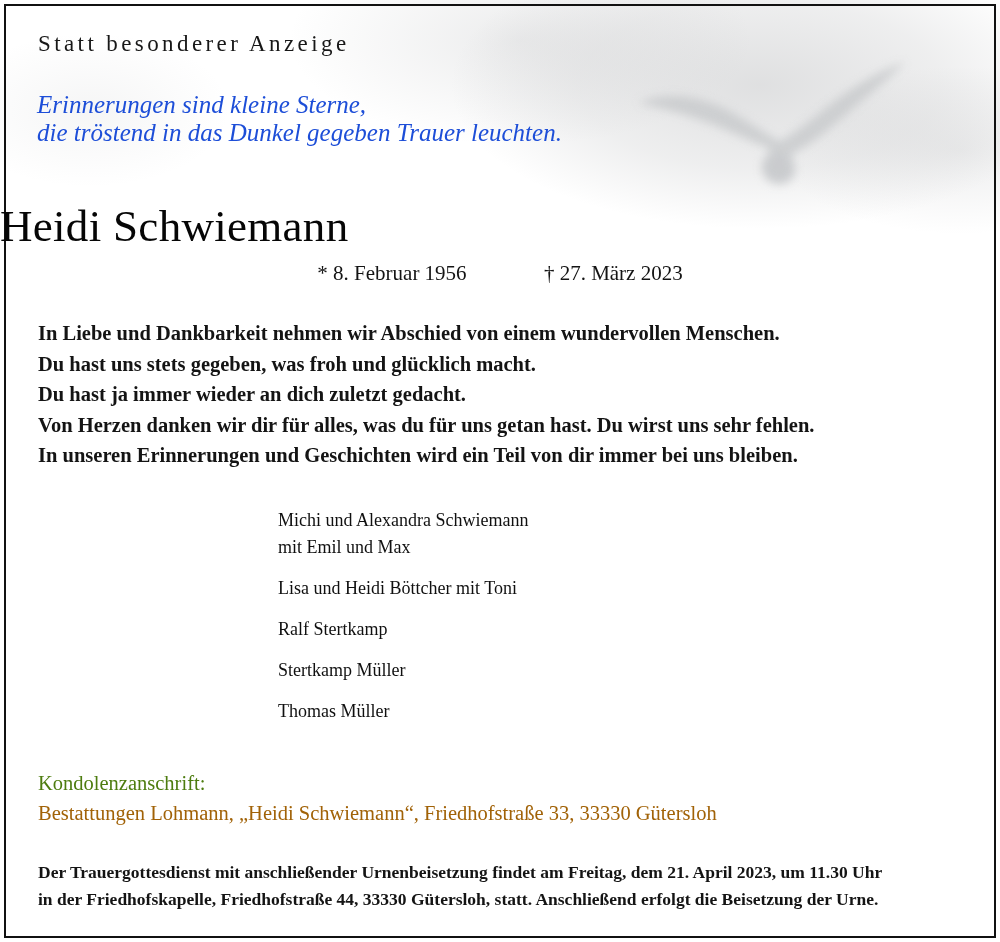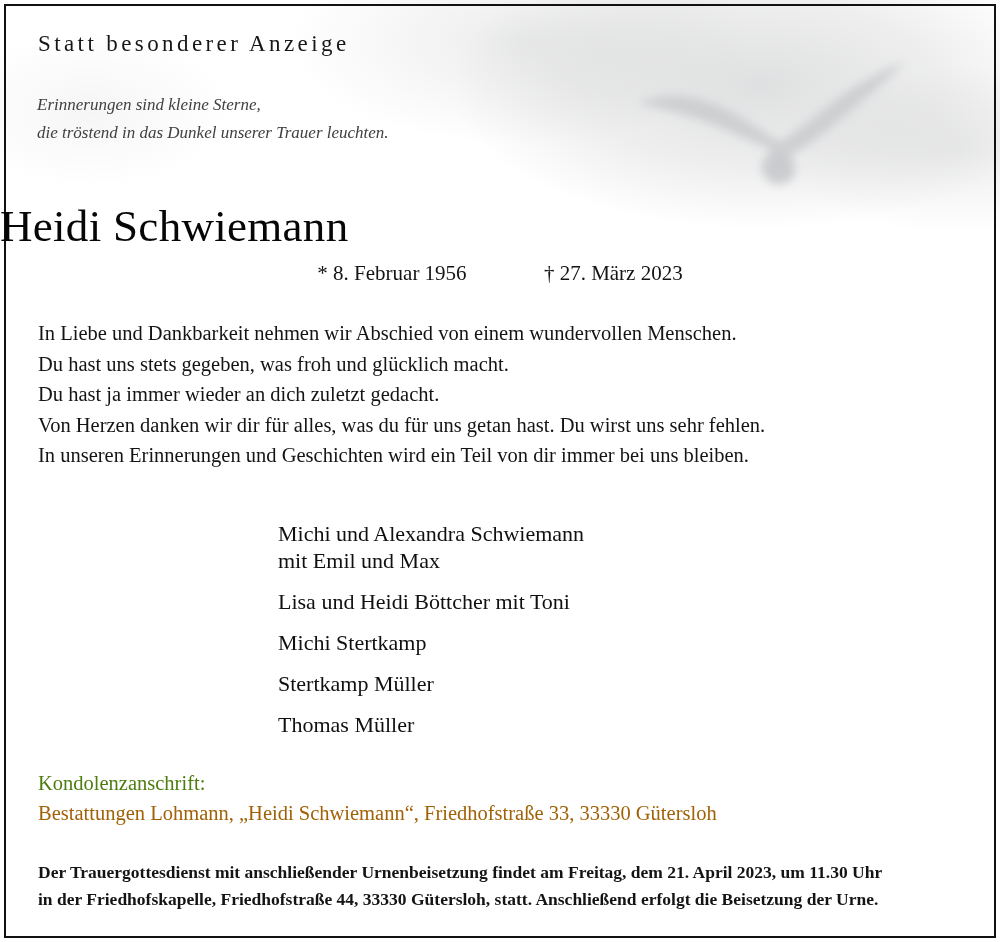--- a/index.html
+++ b/index.html
@@ -68,23 +68,23 @@
     letter-spacing: 3.4px;
     color: #171717;
     white-space: nowrap;
   }
 
   .verse {
     position: absolute;
     left: 37px;
     top: 91px;
     font-style: italic;
-    font-size: 17px;
+    font-size: 25px;
     line-height: 28px;
-    color: #404040;
+    color: #1d4ed8;
     white-space: nowrap;
   }
 
   .name {
     position: absolute;
     left: 0;
     right: 0;
     top: 200px;
     font-size: 45px;
     letter-spacing: 0.3px;
@@ -104,31 +104,31 @@
   .dates .death { display: inline-block; margin-left: 72px; }
 
   .tribute {
     position: absolute;
     left: 38px;
     top: 318px;
     font-size: 20.5px;
     line-height: 30.5px;
     color: #141414;
     white-space: nowrap;
+    font-weight: bold;
   }
 
   .family {
     position: absolute;
     left: 278px;
     top: 507px;
-    font-size: 22px;
+    font-size: 18px;
     line-height: 27px;
     color: #101010;
     white-space: nowrap;
-    margin-top: 13px;
   }
   .family .grp { margin-bottom: 14px; }
   .family .grp:last-child { margin-bottom: 0; }
 
   .cond-label {
     position: absolute;
     left: 38px;
     top: 772px;
     font-size: 20.5px;
     color: #4d7c0f;
@@ -173,21 +173,21 @@
   </svg>
 
   <div class="border-frame"></div>
 
   <div class="content">
 
     <div class="hdr-statt">Statt besonderer Anzeige</div>
 
     <div class="verse">
       <div>Erinnerungen sind kleine Sterne,</div>
-      <div>die tröstend in das Dunkel unserer Trauer leuchten.</div>
+      <div>die tröstend in das Dunkel gegeben Trauer leuchten.</div>
     </div>
 
     <div class="name">Heidi Schwiemann</div>
 
     <div class="dates">
       <span class="birth">* 8. Februar 1956</span>
       <span class="death">† 27. März 2023</span>
     </div>
 
     <div class="tribute">
@@ -200,21 +200,21 @@
 
     <div class="family">
       <div class="grp">
         <div>Michi und Alexandra Schwiemann</div>
         <div>mit Emil und Max</div>
       </div>
       <div class="grp">
         <div>Lisa und Heidi Böttcher mit Toni</div>
       </div>
       <div class="grp">
-        <div>Michi Stertkamp</div>
+        <div>Ralf Stertkamp</div>
       </div>
       <div class="grp">
         <div>Stertkamp Müller</div>
       </div>
       <div class="grp">
         <div>Thomas Müller</div>
       </div>
     </div>
 
     <div class="cond-label">Kondolenzanschrift:</div>

